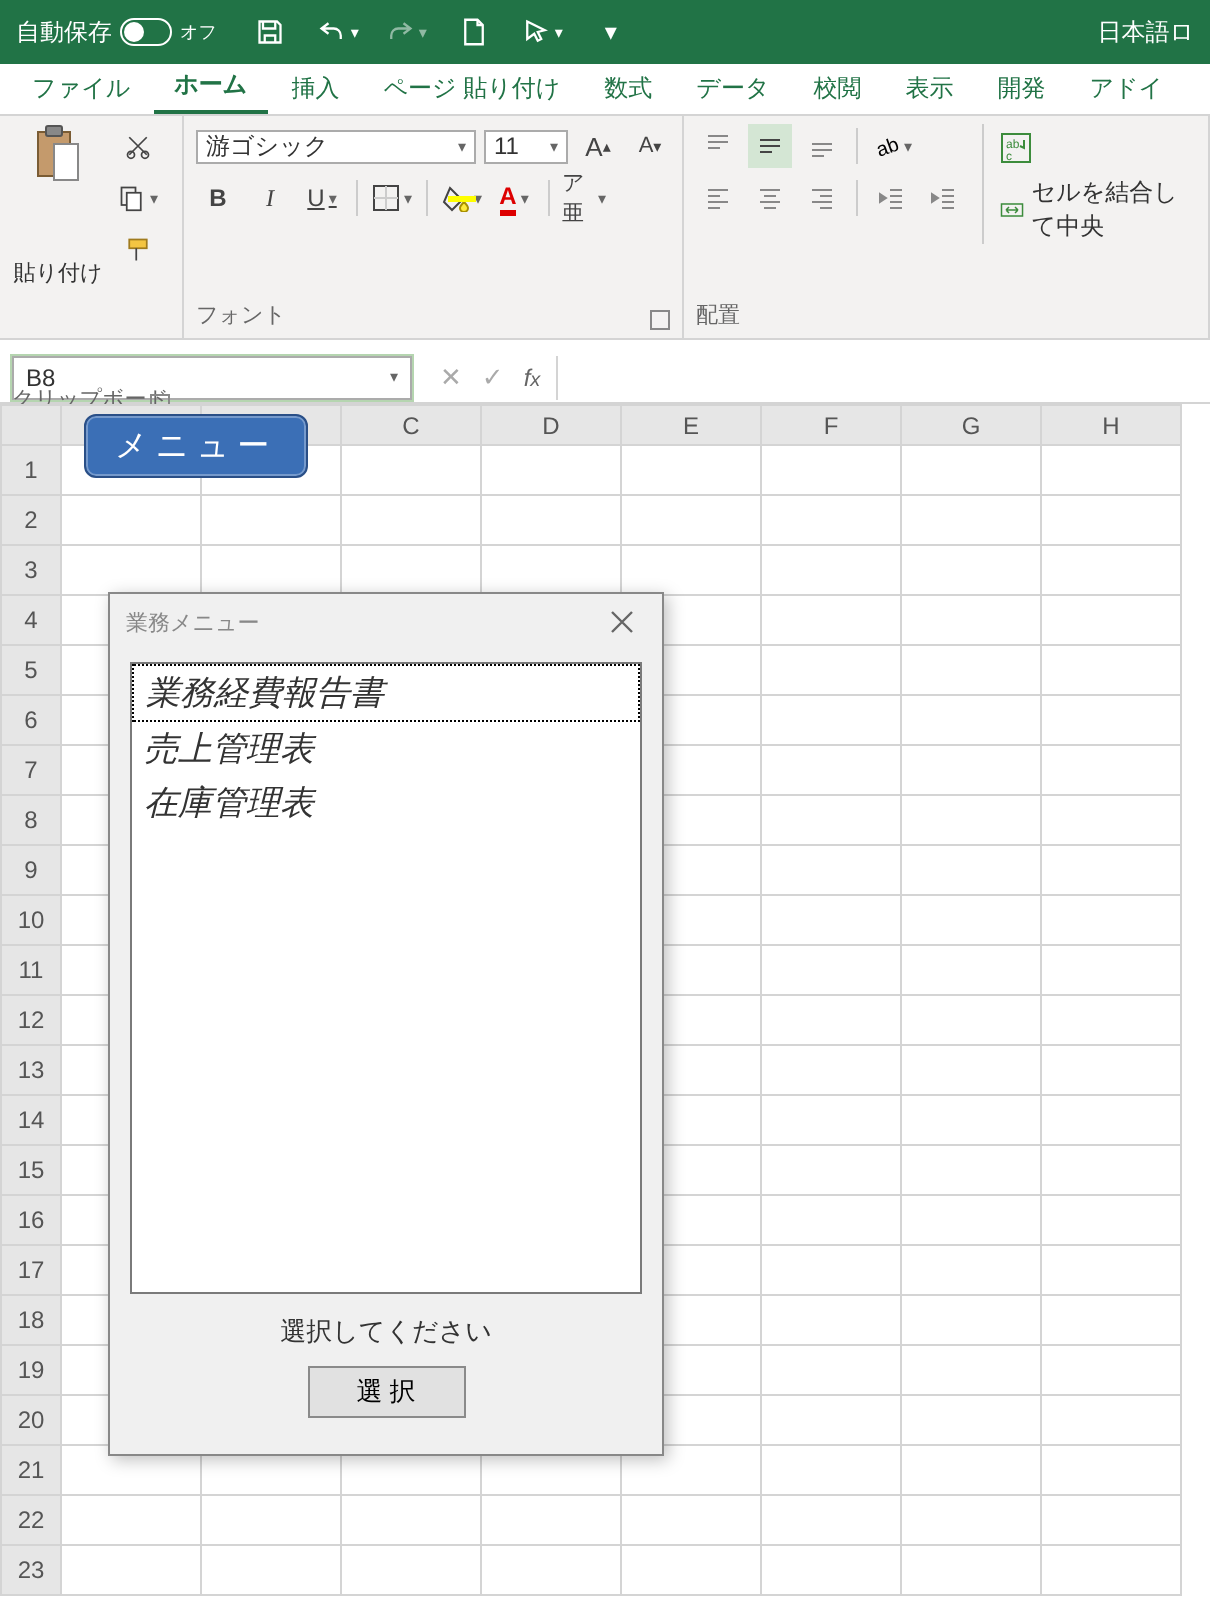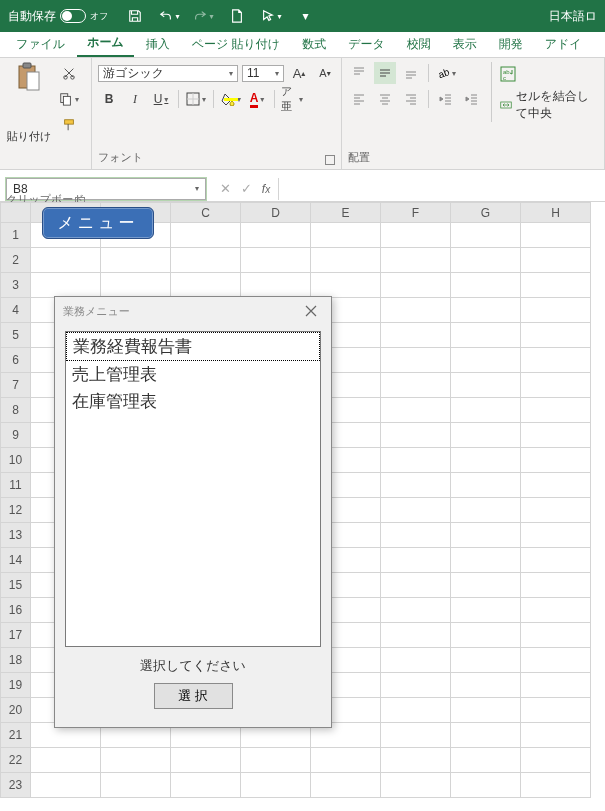--- a/index.html
+++ b/index.html
@@ -67,21 +67,21 @@
 
   
   .menu-shape { position: absolute; left: 42px; top: 5px; width: 112px; height: 32px; background: #3b6fb6; border: 1px solid #2a4f87; border-radius: 6px; color: #fff; display: flex; align-items: center; justify-content: center; font-size: 16px; letter-spacing: 4px; box-shadow: inset 0 0 0 1px rgba(255,255,255,.3); }
 
   
   .dialog { position: absolute; left: 54px; top: 296px; width: 278px; height: 432px; background: #f0f0f0; border: 1px solid #888; box-shadow: 2px 2px 8px rgba(0,0,0,.25); display: flex; flex-direction: column; }
   .dlg-title { height: 28px; display: flex; align-items: center; justify-content: space-between; padding: 0 8px; font-size: 11px; color: #888; }
   .dlg-close { width: 24px; height: 24px; display: flex; align-items: center; justify-content: center; color: #666; cursor: pointer; }
   .dlg-body { flex: 1; padding: 6px 10px 10px 10px; display: flex; flex-direction: column; }
   .listbox { flex: 1; background: #fff; border: 1px solid #7a7a7a; box-shadow: inset 1px 1px 0 #fff; overflow: hidden; }
-  .listitem { padding: 2px 6px; font-size: 17px; font-family: "MS Mincho","Yu Mincho",serif; }
+  .listitem { padding: 2px 6px; font-size: 17px; font-family: "MS Mincho","Yu Mincho",serif; font-style: italic; }
   .listitem.sel { border: 1px dotted #000; }
   .dlg-label { text-align: center; font-size: 13px; padding: 10px 0 8px 0; }
   .dlg-btnrow { display: flex; justify-content: center; padding-bottom: 8px; }
   .dlg-btn { width: 79px; height: 26px; background: #e1e1e1; border: 1px solid #8a8a8a; font-size: 13px; cursor: pointer; }
 
   .stroke-white { stroke:#fff; fill:none; stroke-width:1.3; }
 </style>
 </head>
 <body>
 

